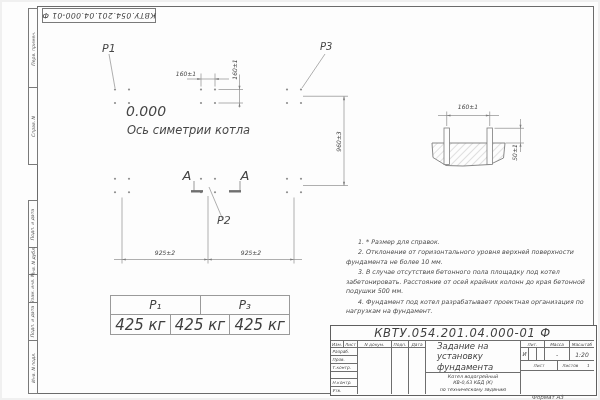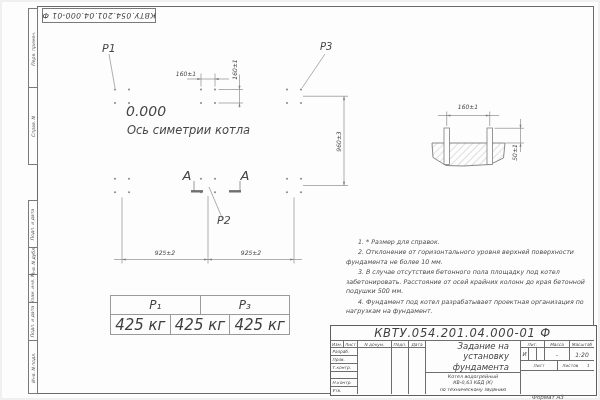--- a/index.html
+++ b/index.html
@@ -210,21 +210,21 @@
     <div class="cell lbl" style="left:0;top:30px;width:27px;height:8px;">Пров.</div>
     <div class="cell lbl" style="left:0;top:38px;width:27px;height:8px;">Т.контр.</div>
     <div class="cell lbl" style="left:0;top:46px;width:27px;height:7px;"></div>
     <div class="cell lbl" style="left:0;top:53px;width:27px;height:8px;">Н.контр.</div>
     <div class="cell lbl noB" style="left:0;top:61px;width:27px;height:7px;">Утв.</div>
 
     <div class="cell" style="left:27px;top:22px;width:34px;height:46px;border-bottom:none;"></div>
     <div class="cell" style="left:61px;top:22px;width:17px;height:46px;border-bottom:none;"></div>
     <div class="cell" style="left:78px;top:22px;width:17px;height:46px;border-bottom:none;"></div>
 
-    <div class="cell" style="left:95px;top:15px;width:95px;height:32px;justify-content:center;text-align:right;font-size:8.5px;font-style:italic;line-height:1.2;color:#3f3f3f;white-space:normal;">
+    <div class="cell" style="left:95px;top:15px;width:95px;height:32px;justify-content:center;text-align:left;font-size:8.5px;font-style:italic;line-height:1.2;color:#3f3f3f;white-space:normal;">
       <div style="width:72px;">Задание на установку фундамента</div>
     </div>
     <div class="cell" style="left:95px;top:47px;width:95px;height:21px;border-bottom:none;justify-content:center;text-align:center;font-size:4.8px;font-style:italic;line-height:1.35;color:#3f3f3f;">
       <div>
         <div>Котел водогрейный</div>
         <div>КВ-0,63 КБД (К)</div>
         <div>по техническому заданию</div>
       </div>
     </div>
 

